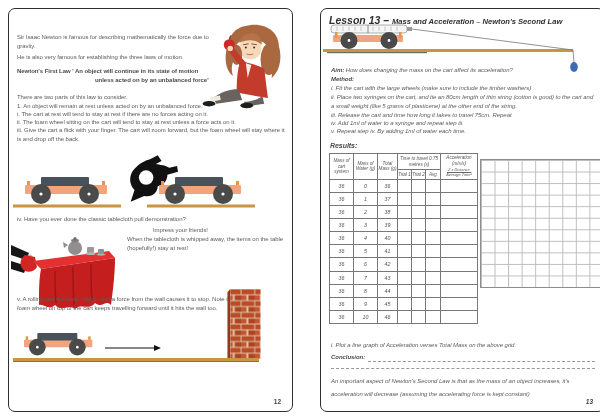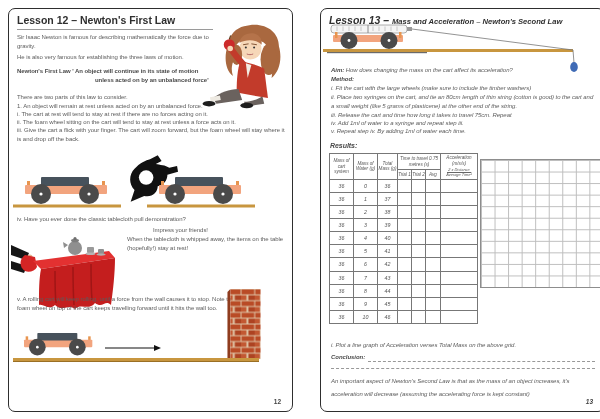--- a/index.html
+++ b/index.html
@@ -65,21 +65,20 @@
   .dash-fill{flex:1;border-bottom:1px dashed #999;margin-left:3px;height:7px;}
   .dash-line2{position:absolute;left:10px;top:359px;width:264px;border-bottom:1px dashed #999;}
   .rp-note{left:10px;top:366px;width:264px;line-height:13px;}
 </style>
 </head>
 <body>
 
 <div class="spread">
 
   <div class="page page-left">
-    <div class="page-title underlined">Lesson 12 – Newton's First Law</div>
 
     <div class="t lp-intro1">Sir Isaac Newton is famous for describing mathematically the force due to gravity.</div>
     <div class="t lp-intro2">He is also very famous for establishing the three laws of motion.</div>
 
     <div class="t b lp-law1">Newton's First Law ' An object will continue in its state of motion</div>
     <div class="t b lp-law2">unless acted on by an unbalanced force'</div>
 
     <div class="t lp-consider">There are two parts of this law to consider.</div>
     <div class="t lp-p1">1. An object will remain at rest unless acted on by an unbalanced force.</div>
     <div class="t lp-si">i.  The cart at rest will tend to stay at rest if there are no forces acting on it.</div>

